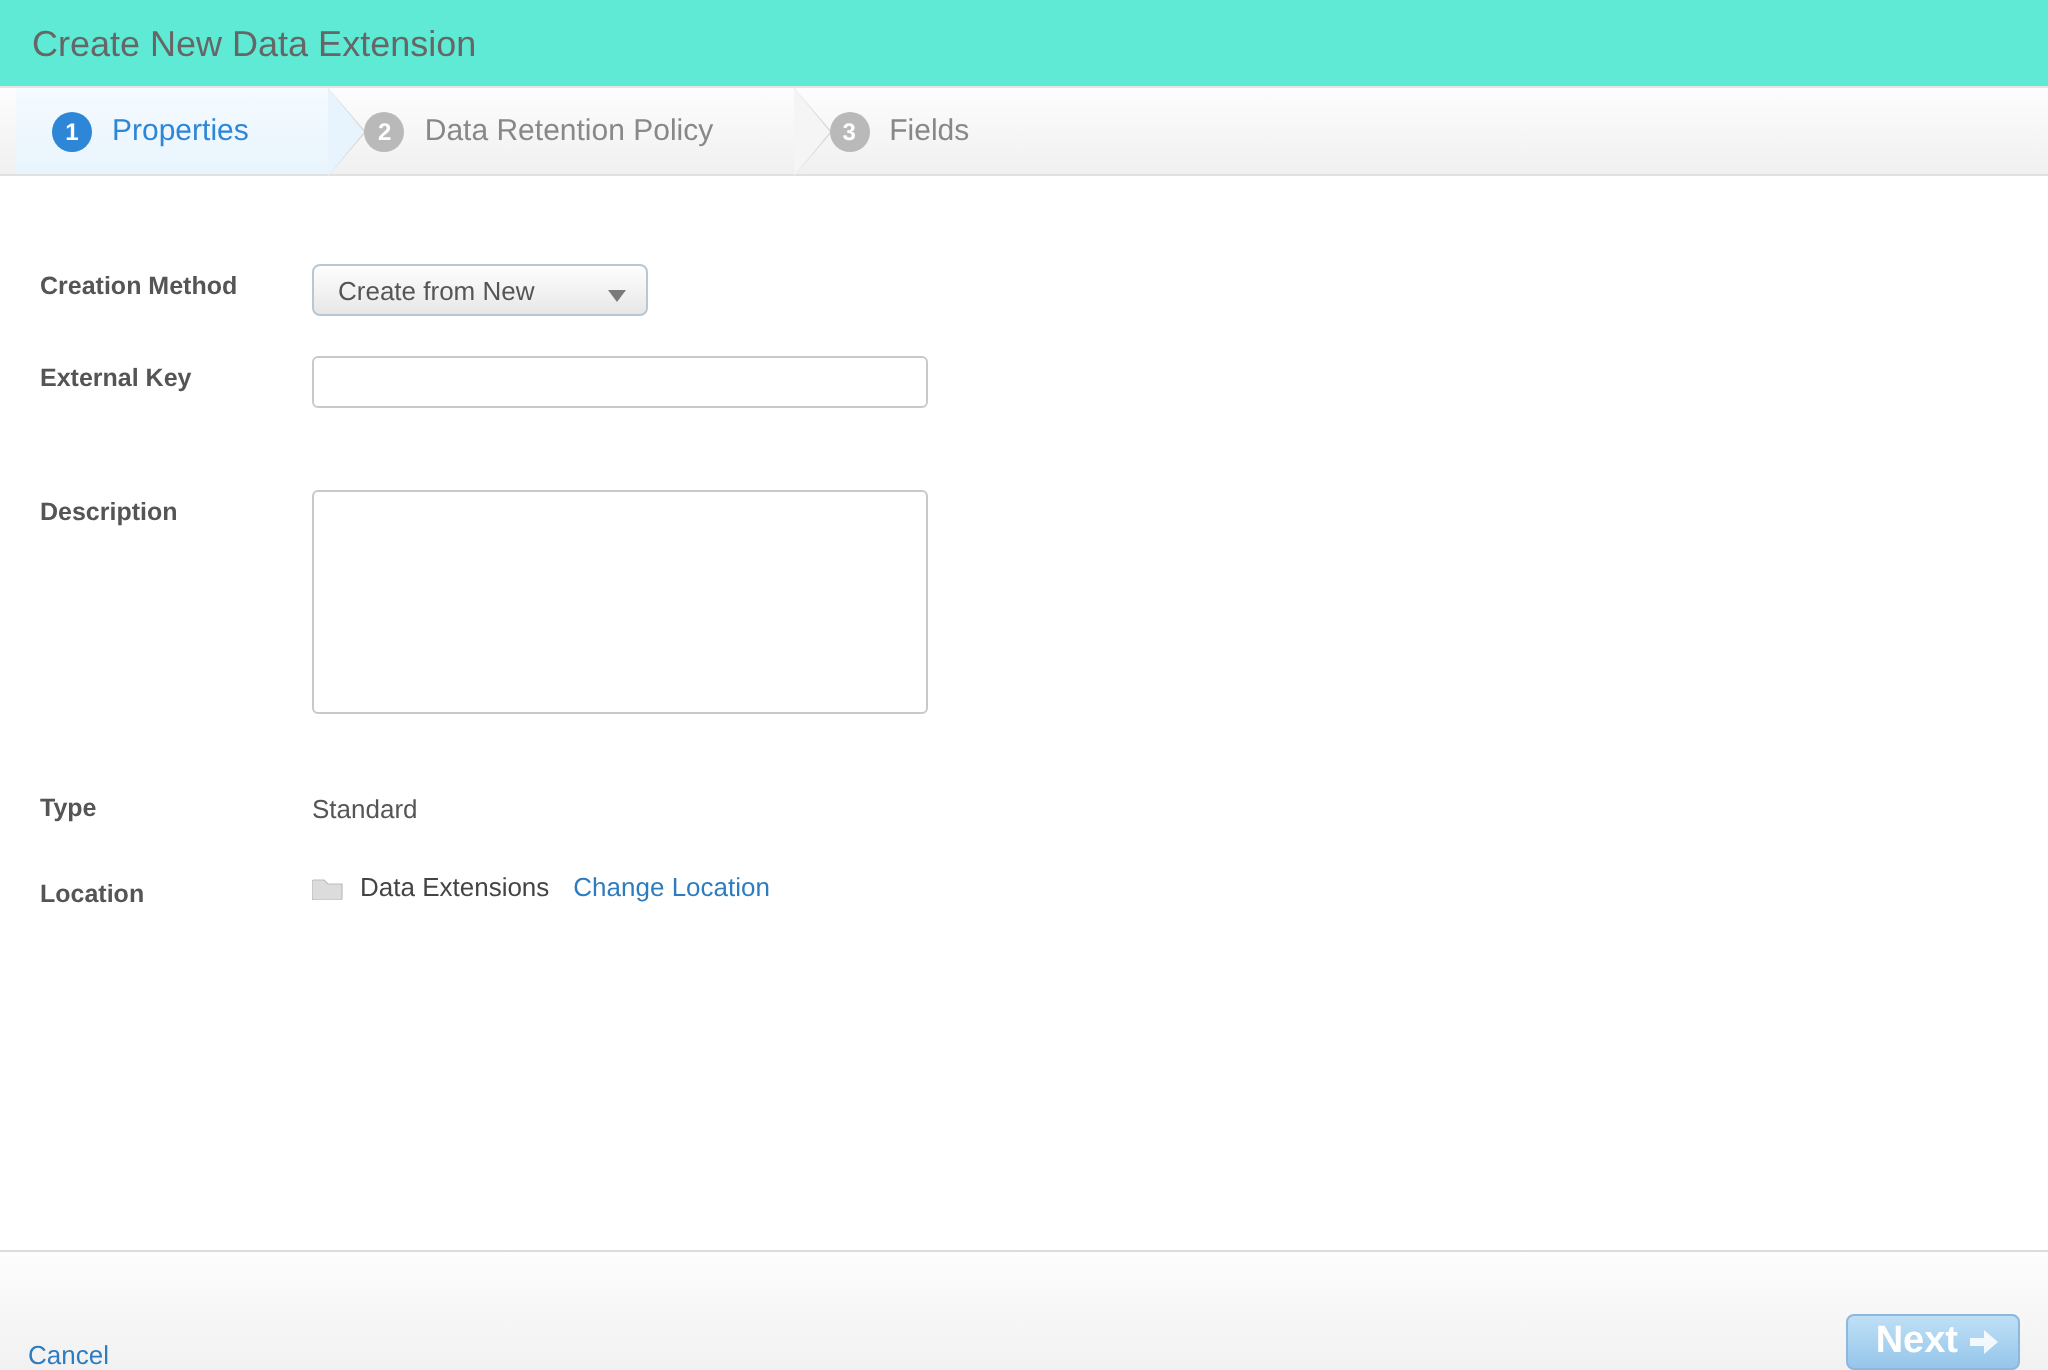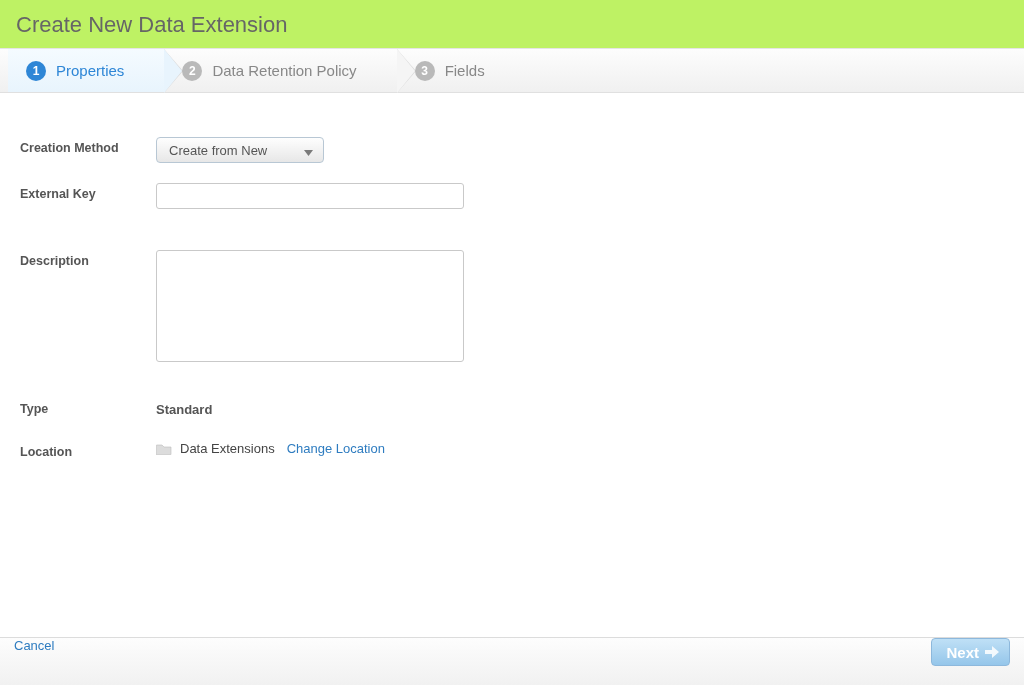--- a/index.html
+++ b/index.html
@@ -9,24 +9,24 @@
       color: #444;
       background: #fff;
       width: 1024px;
       height: 685px;
       overflow: hidden;
       position: relative;
     }
     
     .dialog-title {
       padding: 12px 16px 10px 16px;
-      font-size: 22px;
+      font-size: 18px;
       color: #666;
       border-bottom: 1px solid #e5e5e5;
-      background: #bef264;
+      background: #5eead4;
     }
     
     .step-bar {
       height: 44px;
       background: linear-gradient(#fdfdfd,#f0f0f0);
       border-bottom: 1px solid #e0e0e0;
       display: flex;
       align-items: stretch;
       position: relative;
       padding-left: 8px;
@@ -129,37 +129,37 @@
       width:14px; height:14px; border:1px solid #a8a8a8; border-radius:3px;
       background:#fff; display:inline-block;
     }
     .chk.disabled { border-color:#d7d7d7; background:#fafafa; }
     .chk-block .chk-line { margin-bottom:10px; }
 
     
     .footer {
       position:absolute;
       left:0; right:0; bottom:0;
-      height:48px;
+      height:60px;
       background: linear-gradient(#fdfdfd,#f1f1f1);
       border-top:1px solid #dcdcdc;
       display:flex;
-      align-items:flex-start;
+      align-items:flex-end;
       justify-content:space-between;
       padding:0 14px;
     }
     .cancel { color:#2e7cc0; font-size:13px; cursor:pointer; }
     .next-btn {
       height:28px;
       padding:0 10px 0 14px;
       border:1px solid #8db8dc;
       border-radius:4px;
       background: linear-gradient(#bfe0f6,#95c6ea);
       color:#fff;
-      font-size:15px;
+      font-size:19px;
       font-weight:bold;
       display:flex; align-items:center; gap:6px;
       cursor:pointer;
     }
     .next-btn .arrow svg { width:14px; height:12px; display:block; }
   </style>
 </head>
 <body>
 
 <div class="dialog-title">Create New Data Extension</div>
@@ -199,21 +199,21 @@
     <input class="text-input" style="margin-left: 16px;" value="">
   </div>
 
   <div class="row desc-row">
     <div class="label">Description</div>
     <textarea class="textarea" style="margin-left: 16px;"></textarea>
   </div>
 
   <div class="row type-row">
     <div class="label">Type</div>
-    <div class="value" style="margin-left:16px;font-weight:bold;">Standard</div>
+    <div class="value" style="margin-left:16px;">Standard</div>
   </div>
 
   <div class="row" style="margin-bottom:28px;">
     <div class="label">Location</div>
     <div class="loc-line" style="margin-left:16px;">
       <span class="folder-icon">
         <svg viewBox="0 0 16 13">
             <path d="M1 3 h5 l2 2 h7 v7 a1 1 0 0 1 -1 1 h-13 a1 1 0 0 1 -1 -1 v-8 a1 1 0 0 1 1 -1 z" fill="#dcdcdc" stroke="#bcbcbc" stroke-width="0.6"></path>
           </svg>
       </span>

